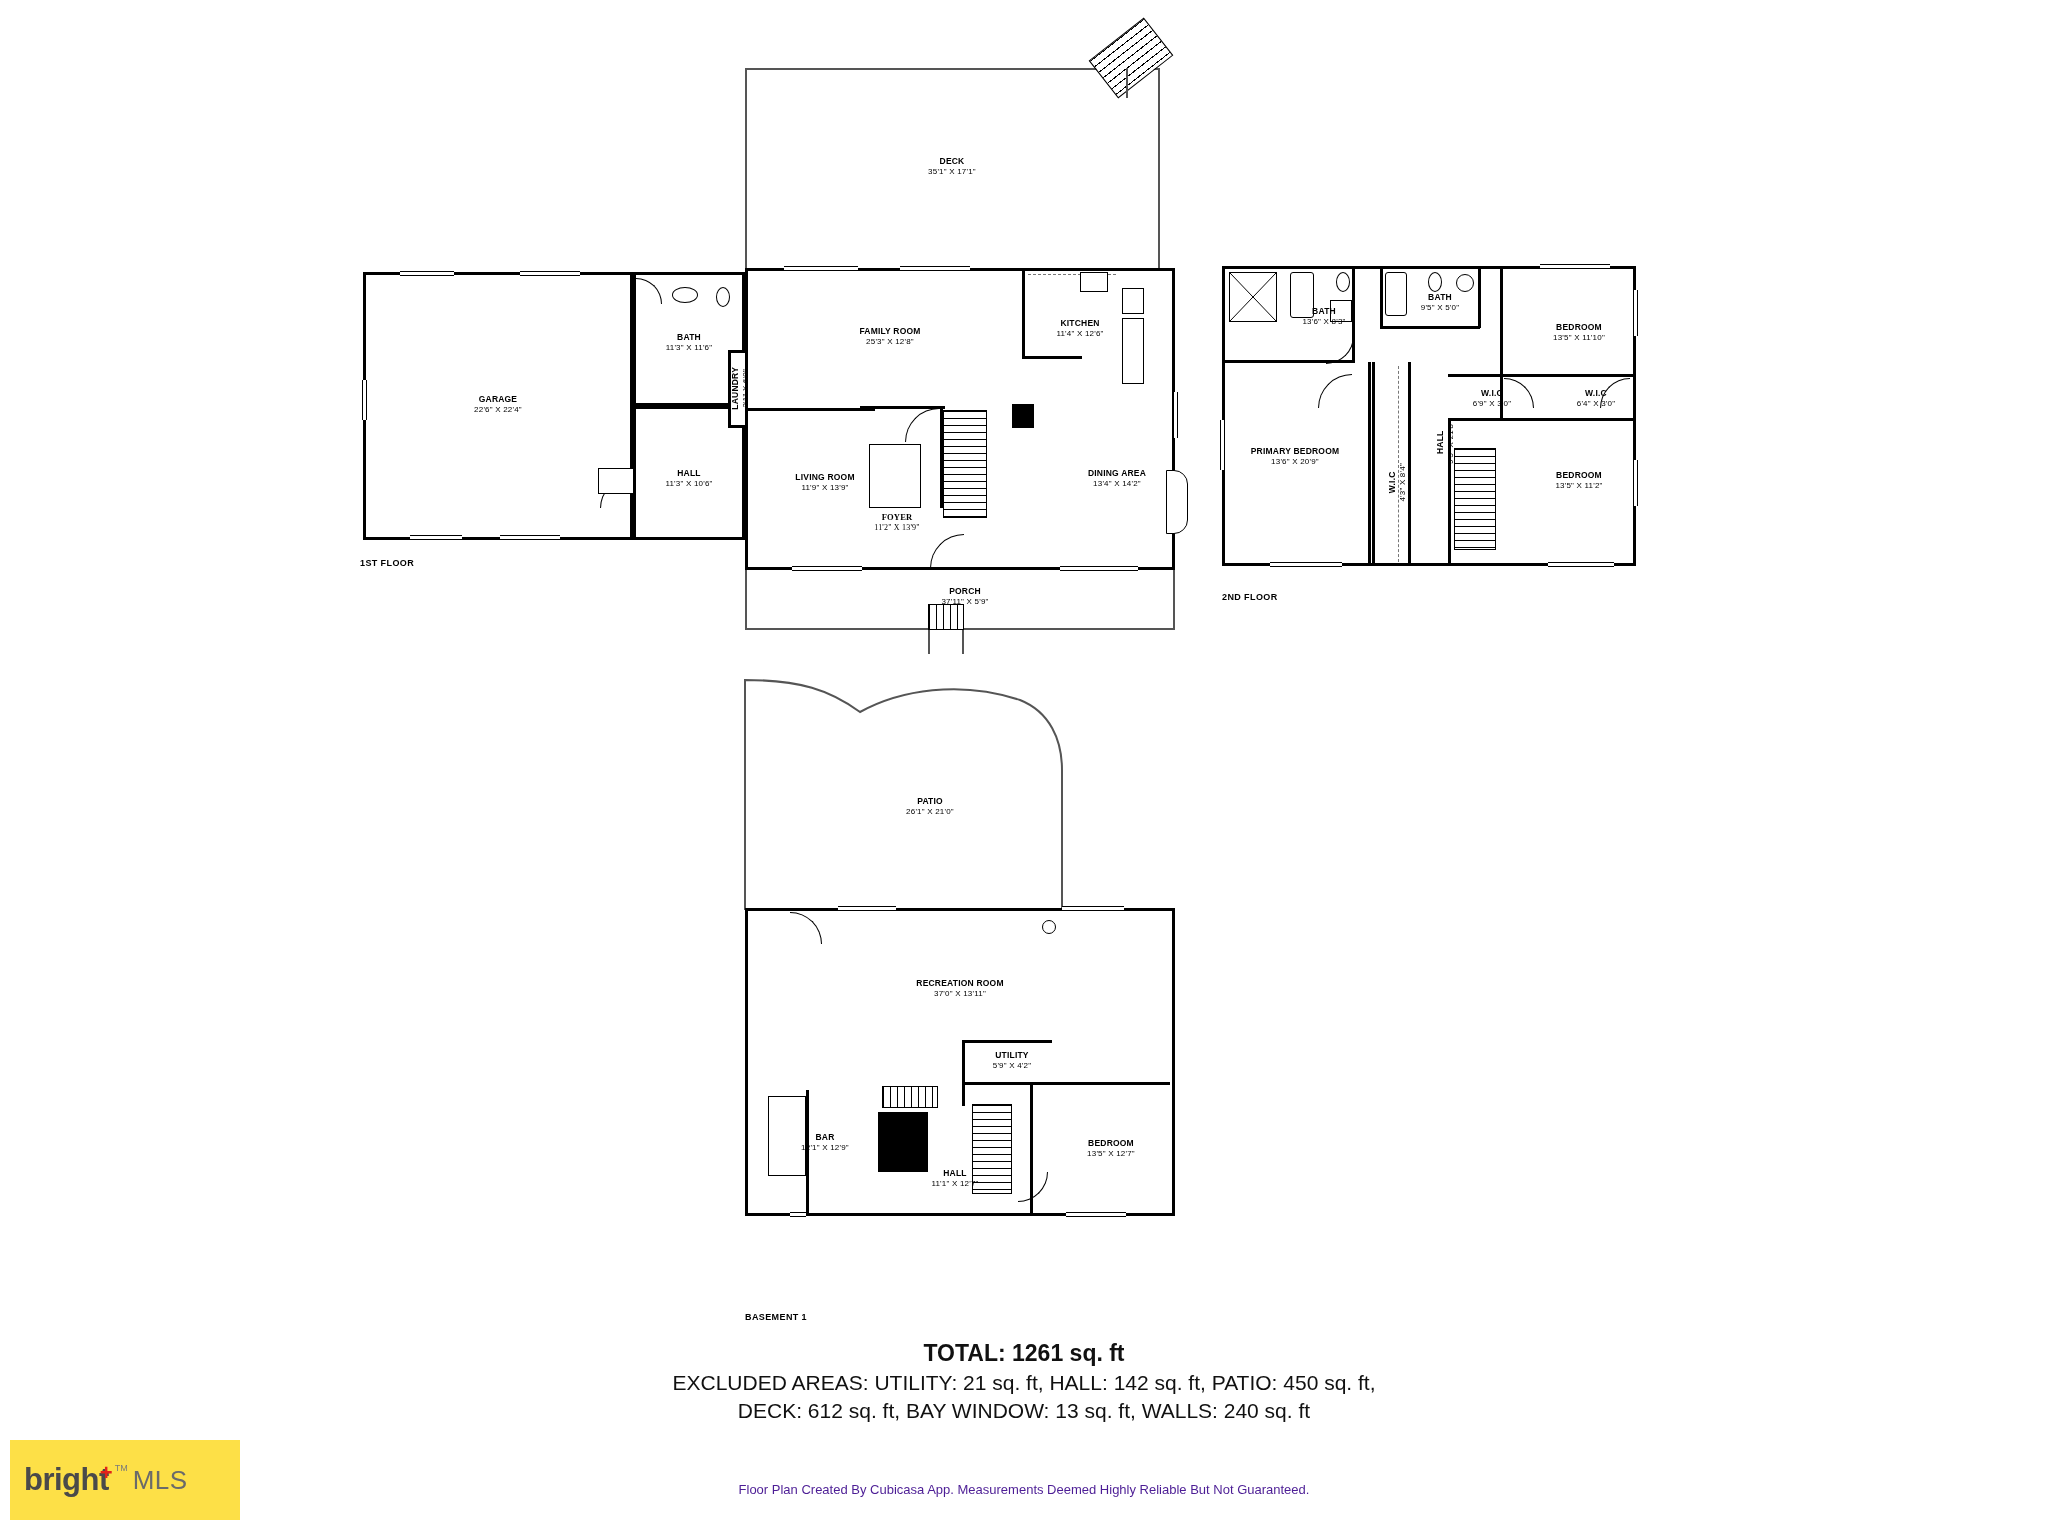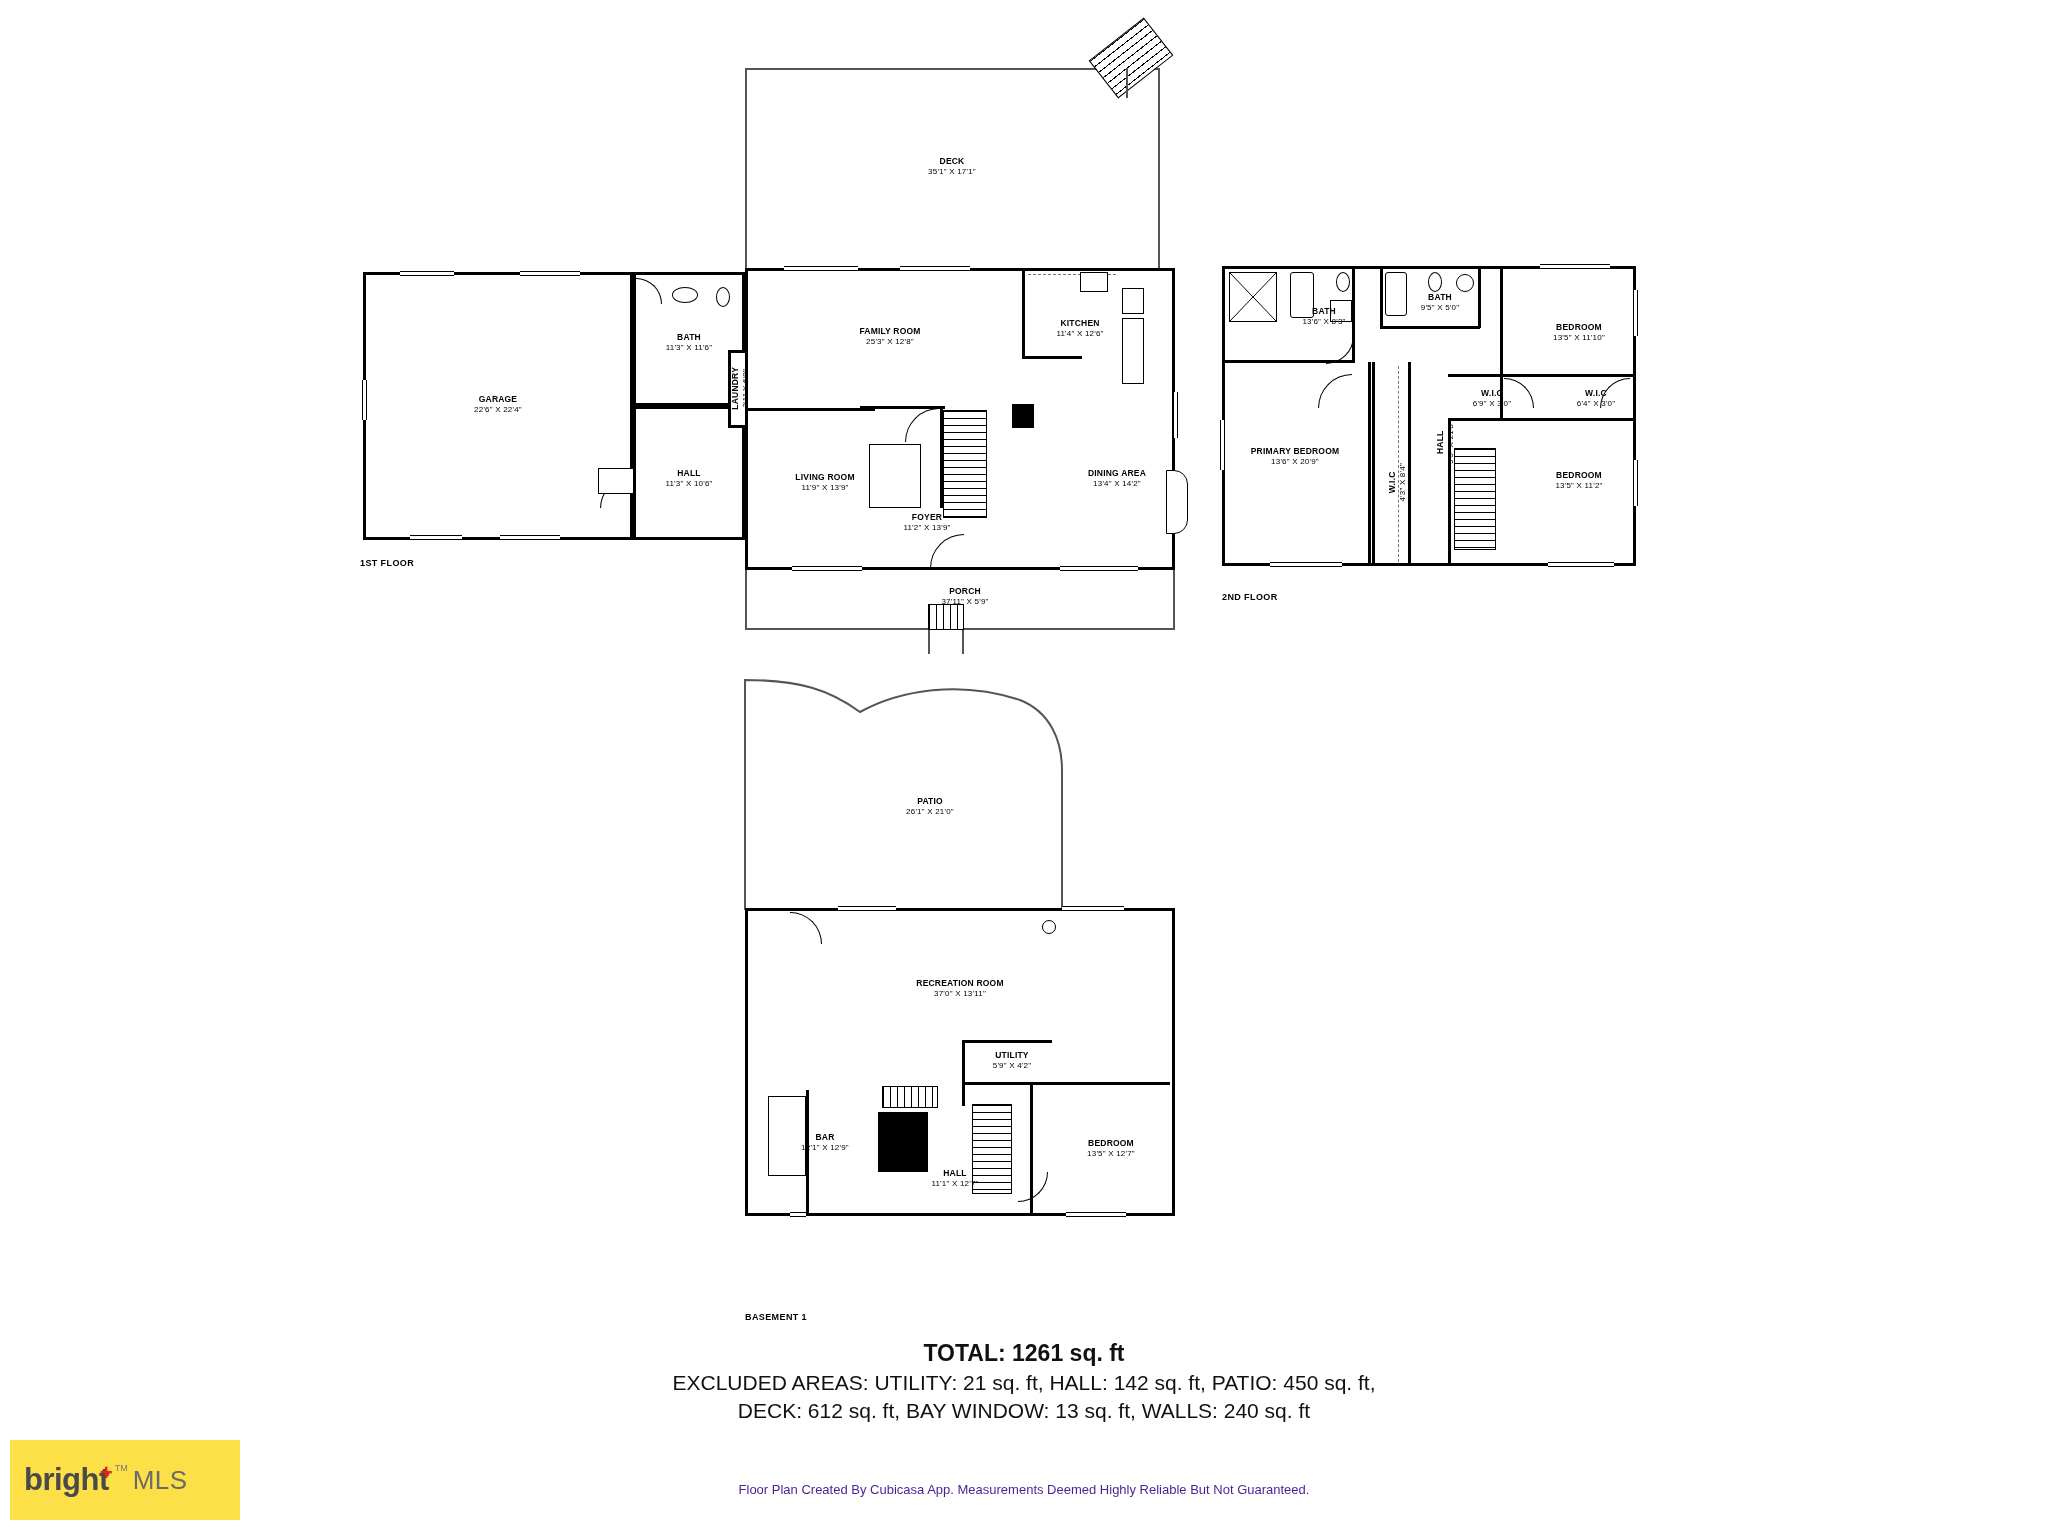--- a/index.html
+++ b/index.html
@@ -276,21 +276,21 @@
   <div class="label" style="left:760px;top:472px;width:130px;">
     <span class="nm">LIVING ROOM</span>
     <span class="dim">11'9" X 13'9"</span>
   </div>
   <div class="hatch" style="left:877px;top:452px;width:36px;height:48px;"></div>
   <div class="fix" style="left:869px;top:444px;width:52px;height:64px;"></div>
 
   <div class="stair" style="left:943px;top:410px;width:44px;height:108px;"></div>
   <div class="door" style="left:905px;top:408px;width:34px;height:34px;"></div>
 
-  <div class="label" style="left:872px;top:512px;width:110px;">
+  <div class="label" style="left:842px;top:512px;width:110px;font-family:Liberation Serif, serif;">
     <span class="nm">FOYER</span>
     <span class="dim">11'2" X 13'9"</span>
   </div>
 
   <div class="label" style="left:1052px;top:468px;width:130px;">
     <span class="nm">DINING AREA</span>
     <span class="dim">13'4" X 14'2"</span>
   </div>
   <div class="fix" style="left:1166px;top:470px;width:22px;height:64px;border-radius:0 14px 14px 0;"></div>
   <div class="window v" style="left:1173px;top:392px;width:5px;height:46px;"></div>

